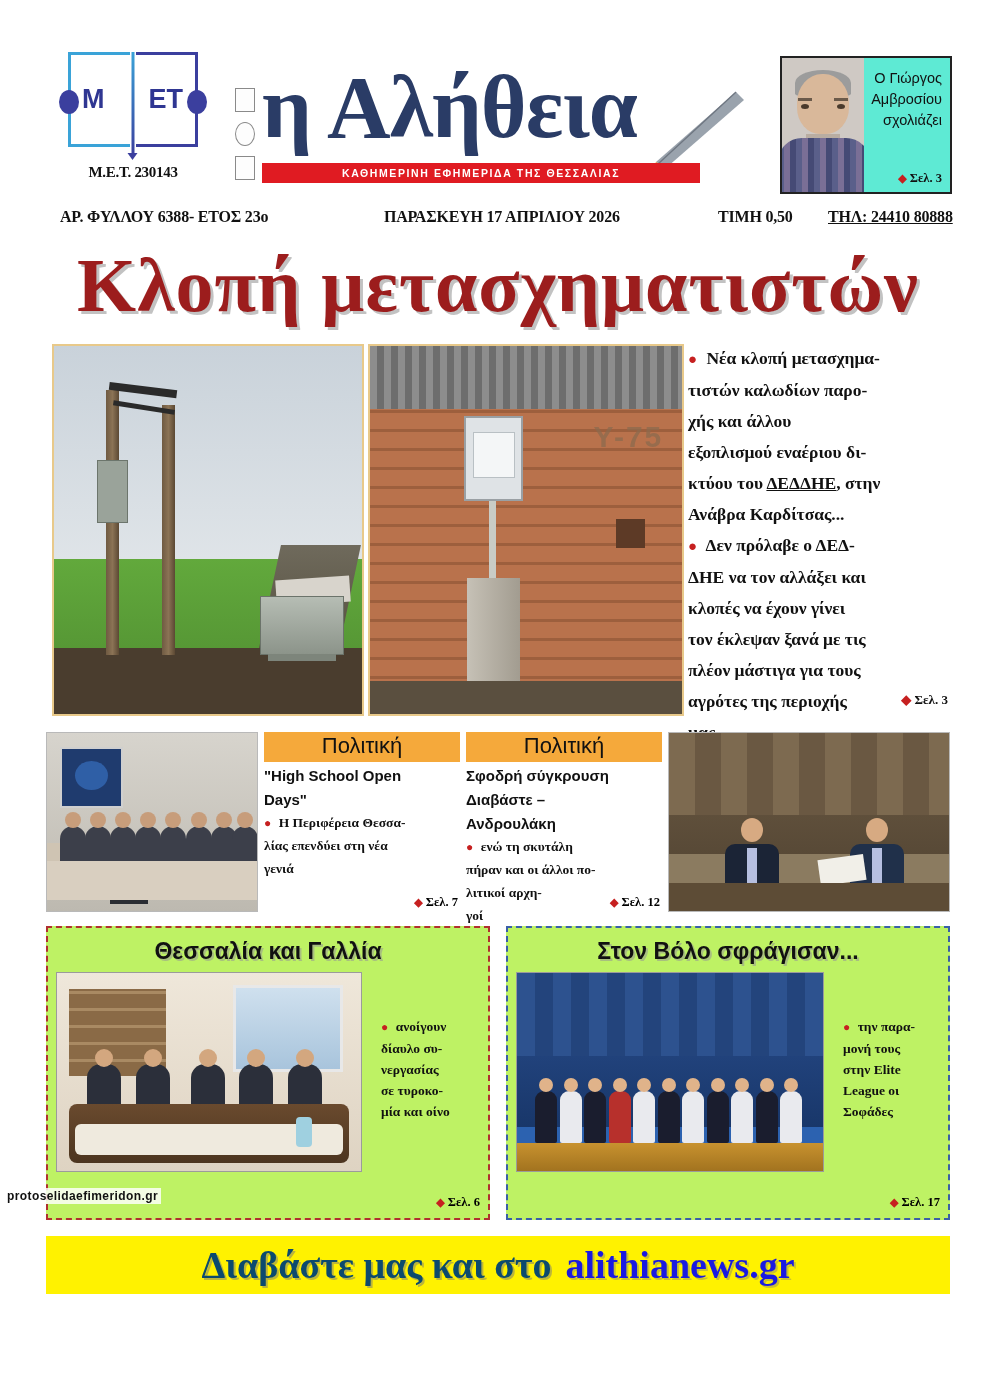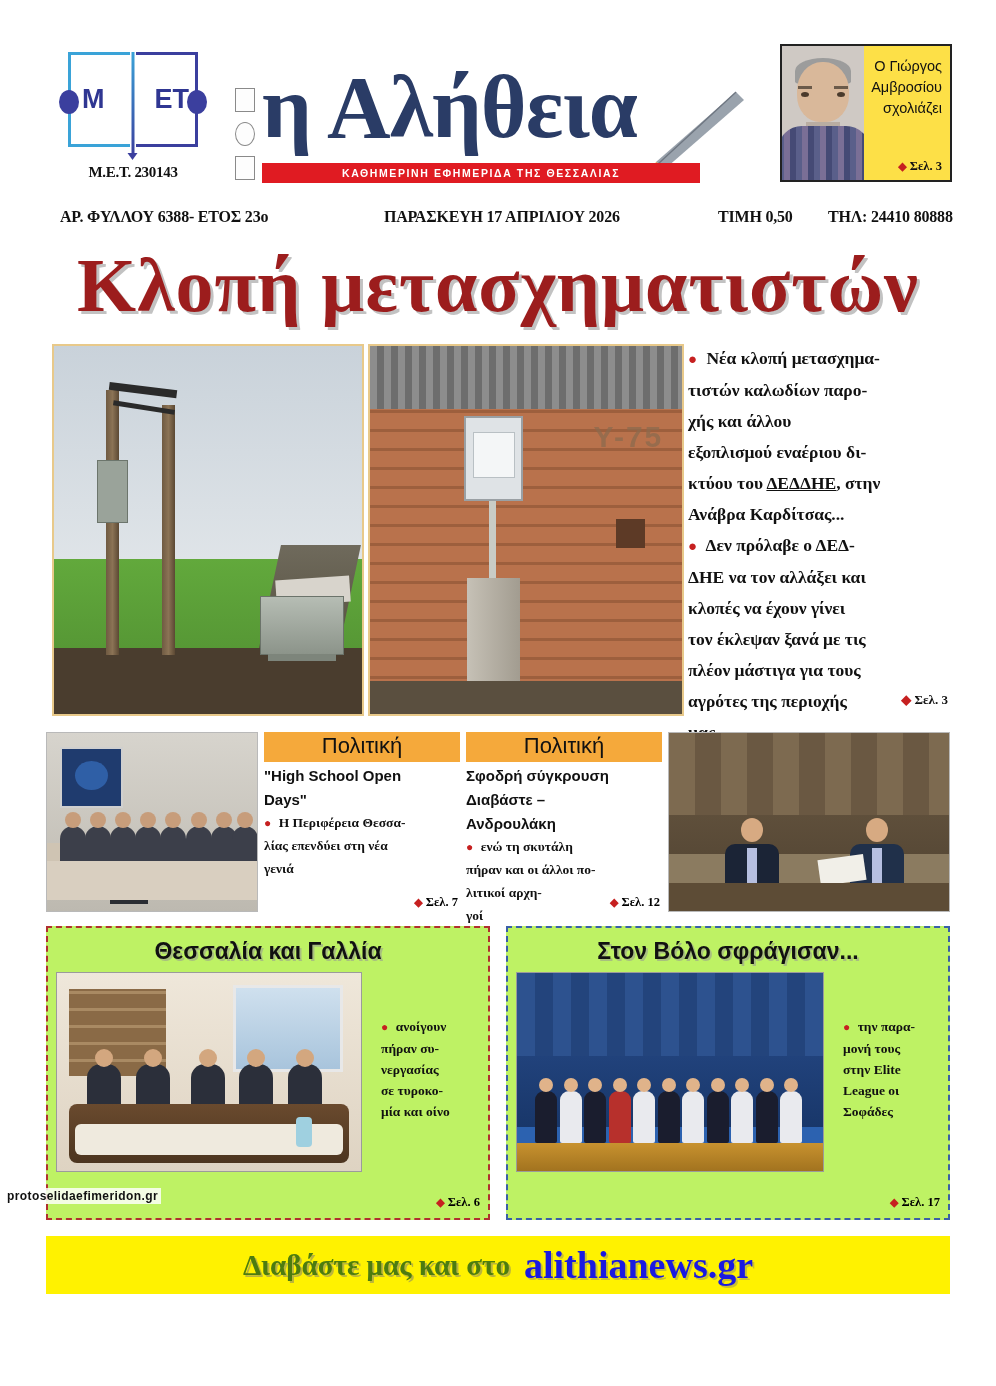--- a/index.html
+++ b/index.html
@@ -34,21 +34,21 @@
   .met-book .dot {
     position:absolute; top:38px; width:20px; height:24px; background:#3b3f9e; border-radius:50%;
   }
   .met-book .dot.l { left:-9px; }
   .met-book .dot.r { right:-9px; }
   .met-book .letter {
     position:absolute; top:32px; font-family:"Liberation Sans", sans-serif;
     font-weight:bold; font-size:27px; color:#2f3692; letter-spacing:0px;
   }
   .met-book .letter.m { left:14px; }
-  .met-book .letter.et { right:9px; }
+  .met-book .letter.et { right:15px; }
   .met-code {
     margin-top:4px; font-family:"Liberation Serif", serif; font-weight:bold;
     font-size:15px; color:#111; letter-spacing:-0.3px;
   }
 
   .paper-emblem { position:absolute; left:232px; top:88px; width:26px; height:92px;
      display:flex; flex-direction:column; justify-content:space-between; align-items:center; }
   .paper-emblem i {
      display:block; width:20px; height:24px; border:1.5px solid #8a8a8a;
      color:#777; font-size:8px; font-style:normal; line-height:22px; text-align:center;
@@ -67,22 +67,22 @@
   }
   .tagline-bar {
     position:absolute; left:262px; top:163px; width:438px; height:20px;
     background:#e01b22; color:#fff;
     font-family:"Liberation Sans", sans-serif; font-weight:bold;
     font-size:10.5px; letter-spacing:1.6px;
     display:flex; align-items:center; justify-content:center;
   }
 
   .columnist {
-    position:absolute; right:44px; top:44px; width:172px; height:138px;
-    border:2px solid #222; background:#fde047; display:flex; overflow:hidden;
+    position:absolute; right:44px; top:56px; width:172px; height:138px;
+    border:2px solid #222; background:#5eead4; display:flex; overflow:hidden;
   }
   .columnist .photo { width:82px; height:100%; position:relative; overflow:hidden; background:#cfc9c4; }
   .columnist .photo .head {
     position:absolute; left:50%; top:16px; transform:translateX(-50%);
     width:52px; height:60px; border-radius:48% 48% 44% 44%; background:#d9b89a;
   }
   .columnist .photo .hair {
     position:absolute; left:50%; top:12px; transform:translateX(-50%);
     width:56px; height:26px; border-radius:50% 50% 10% 10%; background:#9c9c9c;
   }
@@ -117,21 +117,21 @@
   
   .infobar {
     position:relative; height:40px; margin:0 46px;
     font-family:"Liberation Serif", serif; font-weight:bold;
     font-size:16px; color:#111; letter-spacing:-0.2px;
   }
   .infobar span { position:absolute; top:8px; white-space:nowrap; }
   .ib-issue { left:14px; }
   .ib-date  { left:338px; }
   .ib-price { left:672px; }
-  .ib-tel   { left:782px; }
+  .ib-tel   { left:782px;text-decoration:underline; }
 
   
   .headline {
     text-align:center; margin-top:2px;
     font-family:"Liberation Serif", serif; font-weight:bold;
     font-size:76px; line-height:86px; color:#9c1d1d;
     letter-spacing:1px;
     text-shadow: 3px 3px 0 rgba(120,120,120,0.45);
   }
 
@@ -290,21 +290,21 @@
     font-size:12px; color:#111; background:rgba(255,255,255,0.82); padding:1px 3px;
     letter-spacing:0.4px;
   }
 
   
   .banner {
     margin:16px 46px 0 46px; height:58px; background:#fff200;
     display:flex; align-items:center; justify-content:center;
   }
   .banner .t1 {
-    font-family:"Liberation Serif", serif; font-weight:bold; font-size:29px; color:#4d7c0f;
+    font-family:"Liberation Serif", serif; font-weight:bold; font-size:38px; color:#0c4a6e;
     text-shadow:2px 2px 0 rgba(120,120,120,0.5);
   }
   .banner .t2 {
     font-family:"Liberation Serif", serif; font-weight:bold; font-size:38px; color:#1a1ae0;
     margin-left:14px; text-shadow:2px 2px 0 rgba(120,120,120,0.4);
   }
 </style>
 </head>
 <body>
 
@@ -519,21 +519,21 @@
           <div class="mr-p" style="left:44%"></div>
           <div class="mr-p" style="left:60%"></div>
           <div class="mr-p" style="left:76%"></div>
           <div class="mr-table"></div>
           <div class="mr-cloth"></div>
           <div class="mr-vase"></div>
         </div>
         <div class="side">
           <span class="bullet">●</span>
           <span>ανοίγουν</span><br>
-          <span>πήραν συ-</span><br>
+          <span>δίαυλο συ-</span><br>
           <span>νεργασίας</span><br>
           <span>σε τυροκο-</span><br>
           <span>μία και οίνο</span>
         </div>
       </div>
       <div class="ref">
         <span class="diamond">◆</span>
         <span>Σελ. 6</span>
       </div>
     </div>

